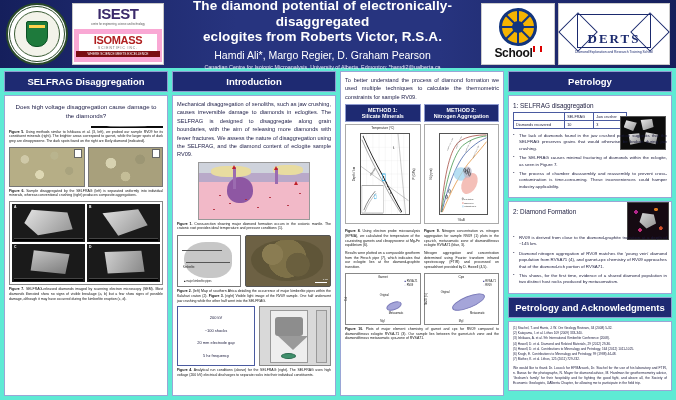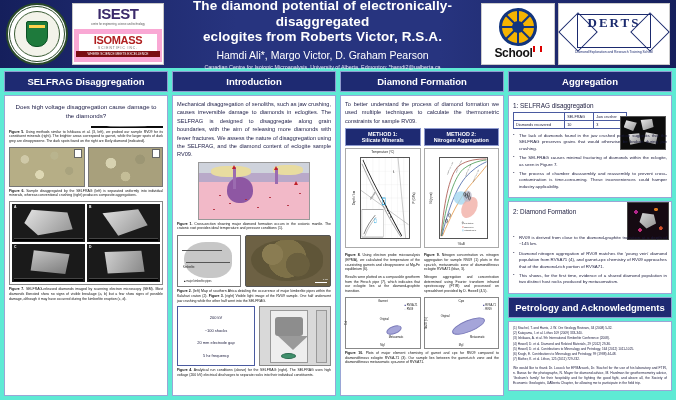--- a/index.html
+++ b/index.html
@@ -44,21 +44,21 @@
   .rotary-wheel{width:38px;height:38px;border-radius:50%;background:#f5b301;border:3px solid #12357e;position:relative;}
   .rotary-hub{position:absolute;left:50%;top:50%;width:12px;height:12px;margin:-6px 0 0 -6px;border-radius:50%;background:#12357e;}
   .spoke{position:absolute;left:50%;top:50%;width:2px;height:34px;background:#12357e;margin:-17px 0 0 -1px;}
   .canada{font-size:12px;font-weight:bold;color:#111;letter-spacing:-.3px;position:relative;}
   .canada-flag{display:inline-block;width:9px;height:6px;background:#fff;border:0;position:relative;top:-5px;}
   .canada-flag:before{content:"";position:absolute;left:0;top:0;width:2px;height:6px;background:#d00;}
   .canada-flag:after{content:"";position:absolute;right:0;top:0;width:2px;height:6px;background:#d00;}
 
   .logo-derts{width:112px;height:62px;background:#fff;border:1px solid #ccc;display:flex;flex-direction:column;align-items:center;justify-content:center;}
   .derts-dia{width:74px;height:34px;border:1.5px solid #1b2a6e;transform:rotate(0deg);
-             display:flex;align-items:flex-start;justify-content:center;position:relative;}
+             display:flex;align-items:flex-end;justify-content:center;position:relative;}
   .derts-dia:before{content:"";position:absolute;width:26px;height:26px;border:1.5px solid #1b2a6e;transform:rotate(45deg);left:-14px;top:3px;}
   .derts-dia:after{content:"";position:absolute;width:26px;height:26px;border:1.5px solid #1b2a6e;transform:rotate(45deg);right:-14px;top:3px;}
   .derts-word{font-family:"Liberation Serif",serif;font-size:13px;letter-spacing:2px;color:#1b2a6e;font-weight:bold;}
   .derts-sub{font-size:3.4px;color:#1b2a6e;margin-top:2px;text-align:center;}
 
   
   .cols{ display:flex; gap:4px; padding:3px 4px 4px; height:332px;}
   .col{ flex:1; display:flex; flex-direction:column; gap:3px; min-width:0;}
   .col.c4{ flex:1; }
 
@@ -210,21 +210,21 @@
       <div class="isomass">
         <div class="isomass-name">ISOMASS</div>
         <div class="isomass-sub">SCIENTIFIC INC.</div>
         <div class="isomass-bar">WHERE SCIENCE MEETS EXCELLENCE</div>
       </div>
     </div>
 
     <div class="title-wrap">
       <div class="p-title">The diamond potential of electronically-disaggregated</div>
       <div class="p-title">eclogites from Roberts Victor, R.S.A.</div>
-      <div class="p-authors">Hamdi Ali*, Margo Victor, D. Graham Pearson</div>
+      <div class="p-authors">Hamdi Ali*, Margo Regier, D. Graham Pearson</div>
       <div class="p-affil">Canadian Centre for Isotopic Microanalysis, University of Alberta, Edmonton; *hamdi2@ualberta.ca</div>
     </div>
 
     <div class="logo-rotary">
       <div class="rotary-wheel">
         <div class="spoke" style="transform:rotate(0deg)"></div>
         <div class="spoke" style="transform:rotate(45deg)"></div>
         <div class="spoke" style="transform:rotate(90deg)"></div>
         <div class="spoke" style="transform:rotate(135deg)"></div>
         <div class="rotary-hub"></div>
@@ -372,21 +372,20 @@
             <div class="m-right"></div>
           </div>
         </div>
         <div class="cap">
           <b>Figure 4.</b><span> Analytical run conditions (above) for the SELFRAG (right). The SELFRAG uses high voltage (200 kV) electrical discharges to separate rocks into their individual constituents.</span>
         </div>
       </div>
     </div>
 
     <div class="col">
-      <div class="sec-head">Diamond Formation</div>
       <div class="panel">
         <p>To better understand the process of diamond formation we used multiple techniques to calculate the thermometric constraints for sample RV09.</p>
 
         <div class="methods">
           <div class="m-head">
             <div class="m1">METHOD 1:</div>
             <div class="m2">Silicate Minerals</div>
           </div>
           <div class="m-head">
             <div class="m1">METHOD 2:</div>
@@ -517,21 +516,21 @@
           </div>
         </div>
 
         <div class="cap">
           <b>Figure 10.</b><span> Plots of major element chemistry of garnet and cpx for RV09 compared to diamondiferous eclogite RVSA-71 (3). Our sample lies between the garnet-rich zone and the diamondiferous metasomatic cpx-zone of RVSA71.</span>
         </div>
       </div>
     </div>
 
     <div class="col c4">
-      <div class="sec-head">Aggregation</div>
+      <div class="sec-head">Petrology</div>
       <div class="panel" style="flex:none;position:relative;">
         <div class="sub-h">1: SELFRAG disaggregation</div>
         <table class="ctable">
           <tbody>
               <tr>
             <th></th>
             <th>SELFRAG</th>
             <th>Jaw crusher</th>
           </tr>
           <tr>

